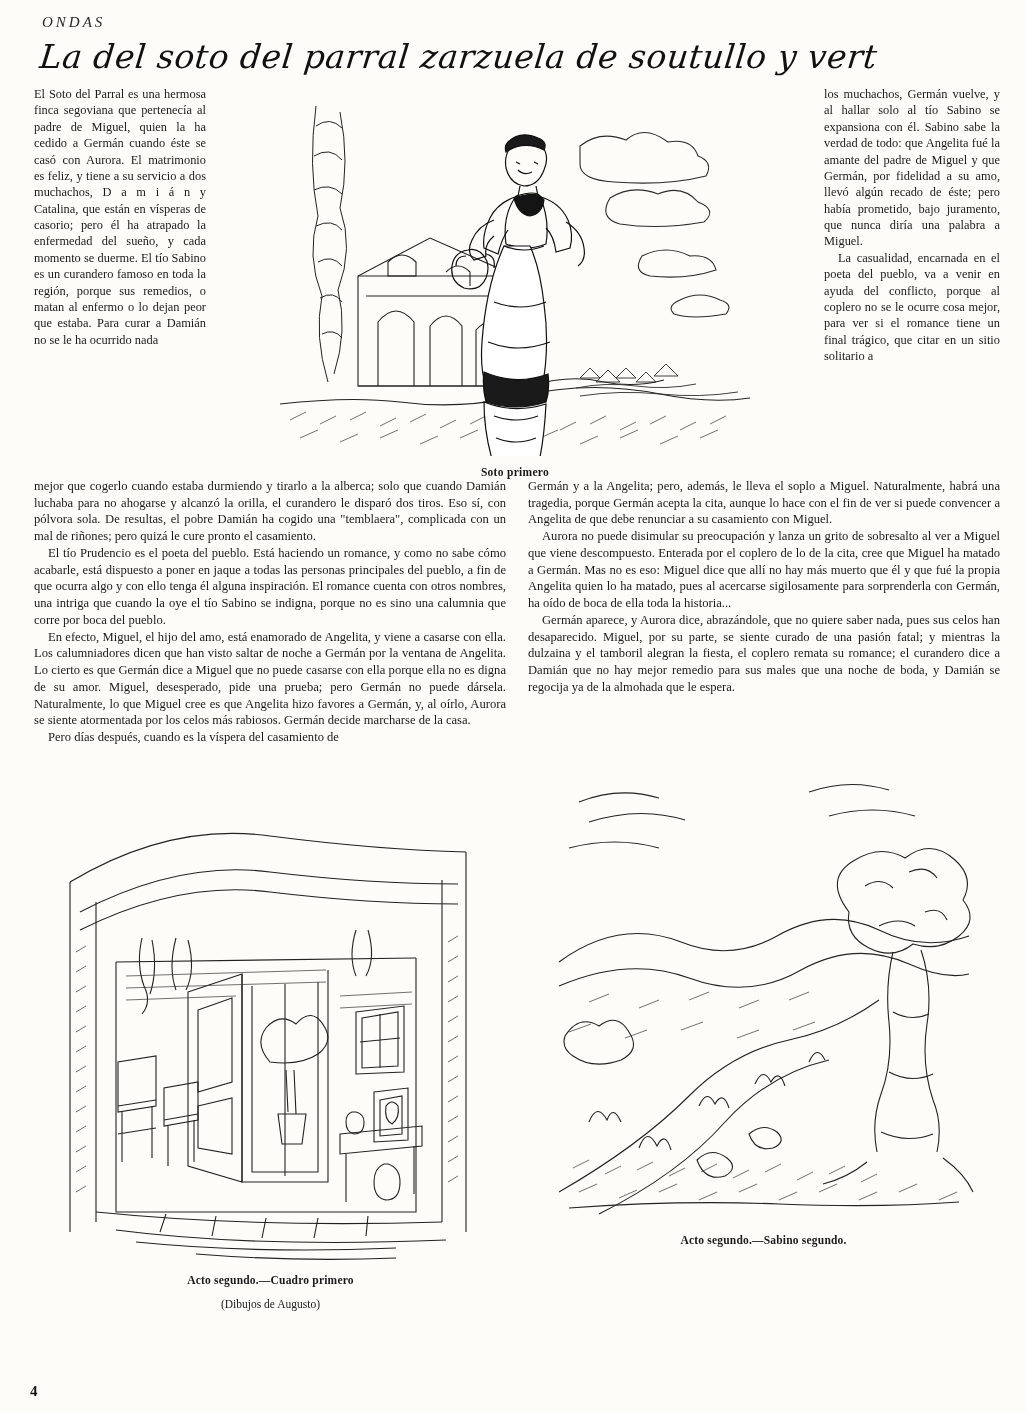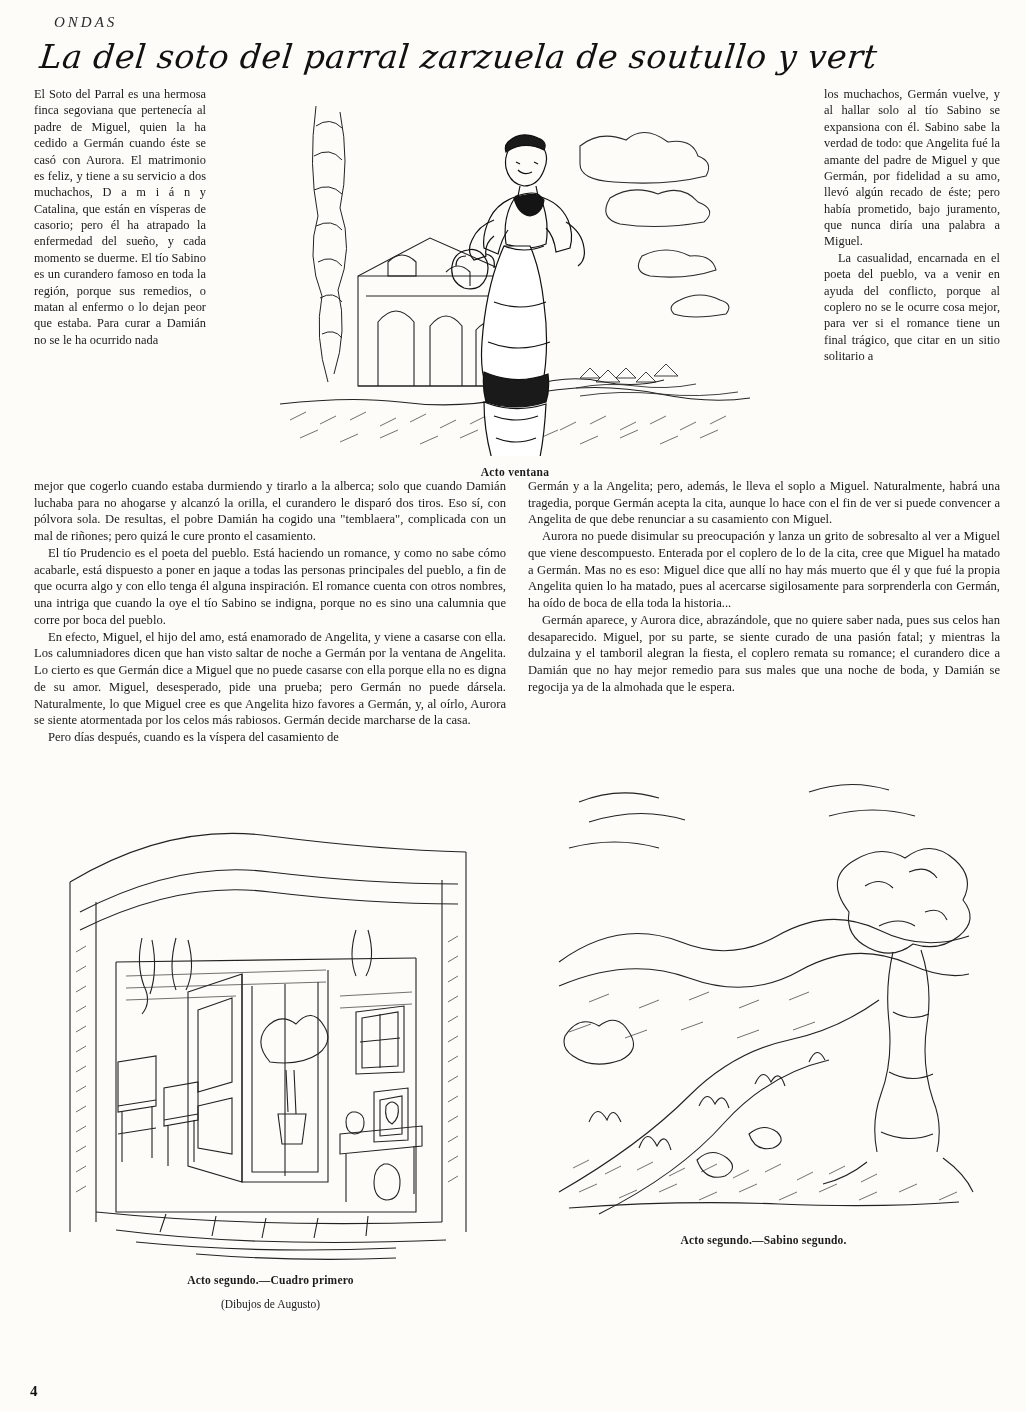--- a/index.html
+++ b/index.html
@@ -16,21 +16,21 @@
     padding:14px 26px 0 34px;
     box-sizing:border-box;
   }
   
   .masthead{
     font-family:"Liberation Serif", serif;
     font-style:italic;
     font-size:15px;
     letter-spacing:3px;
     color:#2a2a2a;
-    margin:0 0 6px 20px;
+    margin:0 0 6px 8px;
   }
   .title-script{
     font-family:"DejaVu Serif", serif;
     font-style:italic;
     font-size:33px;
     letter-spacing:.5px;
     color:#111;
     margin:2px 0 10px 6px;
     white-space:nowrap;
     transform:skewX(-6deg);
@@ -196,21 +196,21 @@
 
             <path d="M204 286 q32 14 64 2 q2 16 -2 28 q-30 10 -60 0 q-4 -16 -2 -30 z" fill="#1a1a1a"></path>
 
             <path d="M204 316 q30 12 62 2 q-2 38 -8 62 q-22 8 -44 0 q-10 -32 -10 -64 z" fill="#fff"></path>
             <path d="M214 330 q22 8 44 0 M216 352 q20 8 40 0"></path>
 
             <path d="M226 378 q-8 8 -2 12 l14 0 M248 378 q8 8 2 12 l-14 0"></path>
           </g>
         </svg>
       </div>
-      <div class="fig-caption">Acto ventana</div>
+      <div class="fig-caption">Soto primero</div>
     </div>
 
     <div class="col-narrow col-right">
       <p class="noindent">los muchachos, Germán vuelve, y al hallar solo al tío Sabino se expansiona con él. Sabino sabe la verdad de todo: que Angelita fué la amante del padre de Miguel y que Germán, por fidelidad a su amo, llevó algún recado de éste; pero había prometido, bajo juramento, que nunca diría una palabra a Miguel.</p>
       <p>La casualidad, encarnada en el poeta del pueblo, va a venir en ayuda del conflicto, porque al coplero no se le ocurre cosa mejor, para ver si el romance tiene un final trágico, que citar en un sitio solitario a</p>
     </div>
 
   </div>
 
   <div class="body-cols">

